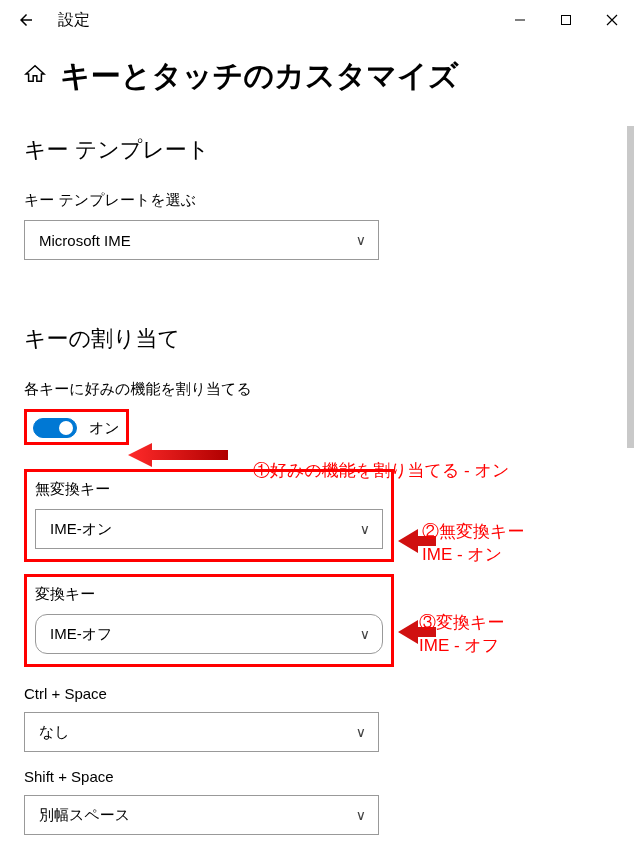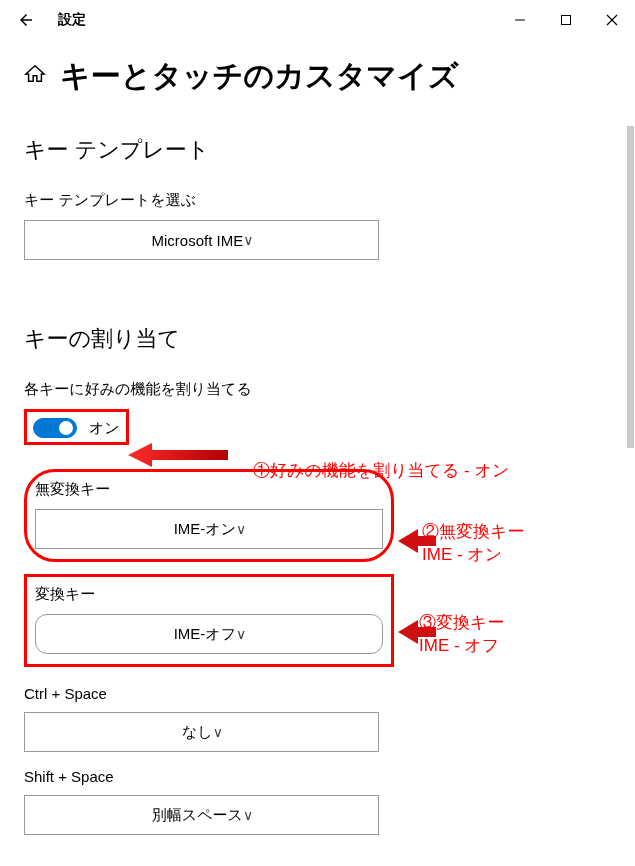--- a/index.html
+++ b/index.html
@@ -22,22 +22,21 @@
   .tb-back {
     width: 36px;
     height: 36px;
     display: flex;
     align-items: center;
     justify-content: center;
     font-size: 18px;
   }
   .tb-title {
     margin-left: 14px;
-    font-size: 14px;
-    font-weight: bold;
+    font-size: 16px;
   }
   .tb-right {
     margin-left: auto;
     display: flex;
   }
   .tb-btn {
     width: 46px;
     height: 32px;
     display: flex;
     align-items: center;
@@ -68,21 +67,21 @@
   .label {
     font-size: 15px;
     margin-bottom: 10px;
   }
   .dropdown {
     width: 355px;
     height: 40px;
     border: 1px solid #999;
     display: flex;
     align-items: center;
-    justify-content: center;
+    justify-content: space-between;
     padding: 0 12px 0 14px;
     font-size: 15px;
     background: #fff;
   }
   .chev {
     font-size: 14px;
     color: #444;
   }
   .toggle-row {
     display: flex;
@@ -209,21 +208,21 @@
   <div class="red-box-tight" style="margin-bottom:24px;">
     <div class="toggle-row">
       <div class="toggle">
         <div class="toggle-knob"></div>
       </div>
       <span class="toggle-label">オン</span>
     </div>
   </div>
 
   
-  <div class="red-box-pad" style="margin-bottom:12px;border-radius:31px;">
+  <div class="red-box-pad" style="margin-bottom:12px;">
     <div class="field-label">無変換キー</div>
     <div class="dropdown" style="width:100%;">
       <span>IME-オン</span>
       <span class="chev">∨</span>
     </div>
   </div>
 
   
   <div class="red-box-pad" style="margin-bottom:18px;">
     <div class="field-label">変換キー</div>

